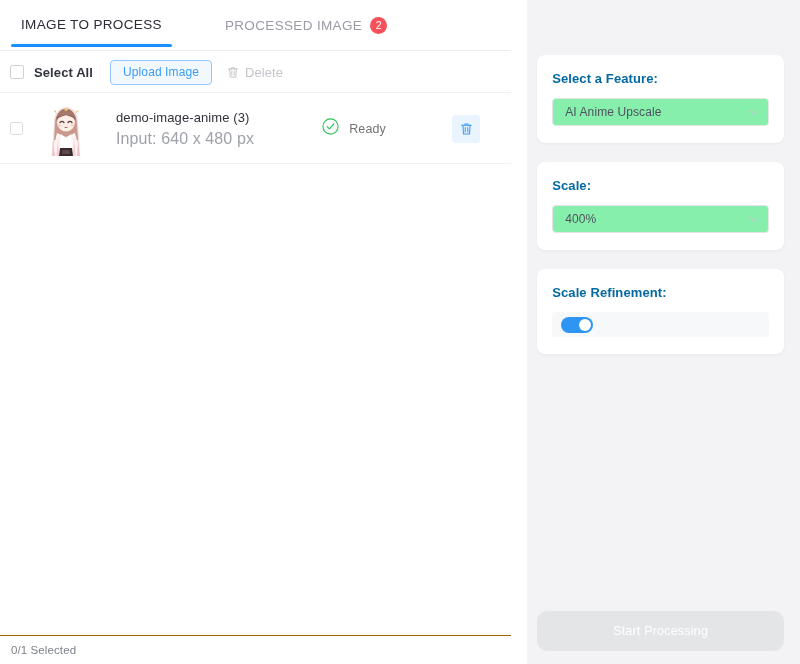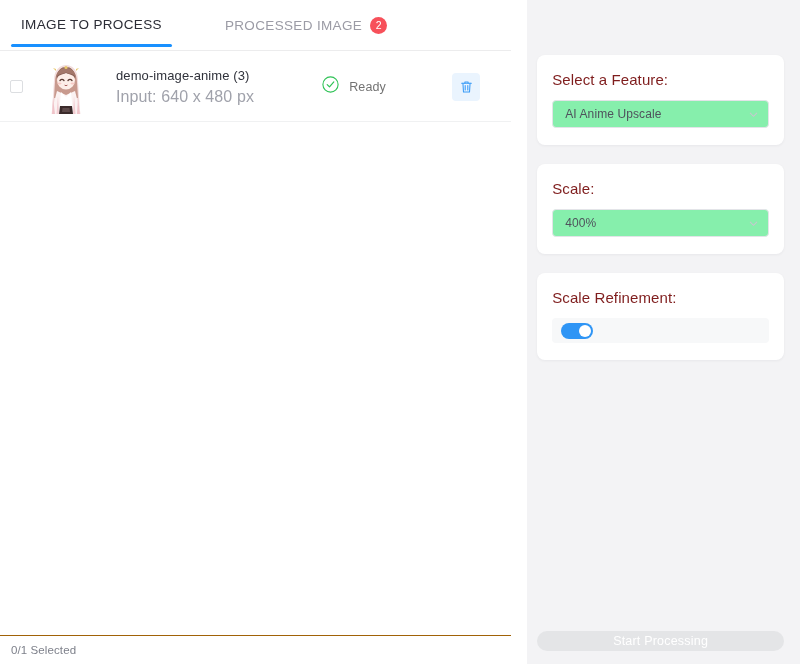--- a/index.html
+++ b/index.html
@@ -234,23 +234,23 @@
     padding: 55px 16px 0 10px;
   }
   .card {
     background: #ffffff;
     border-radius: 8px;
     padding: 16px 15px 17px 15px;
     margin-bottom: 19px;
     box-shadow: 0 1px 3px rgba(20,25,40,.05);
   }
   .card-label {
-    font-size: 15px;
-    color: #7f1d1d;
-    font-weight: normal;
+    font-size: 13px;
+    color: #0369a1;
+    font-weight: bold;
     letter-spacing: .1px;
     margin-bottom: 12px;
   }
   .select {
     height: 28px;
     border: 1px solid #e3e4e8;
     border-radius: 4px;
     background: #86efac;
     display: flex;
     align-items: center;
@@ -291,21 +291,21 @@
     top: 2px; right: 2px;
     width: 12px; height: 12px;
     border-radius: 50%;
     background: #ffffff;
   }
   .start-btn {
     position: absolute;
     left: 10px;
     right: 16px;
     bottom: 13px;
-    height: 20px;
+    height: 40px;
     border-radius: 10px;
     background: #e4e5e7;
     border: none;
     color: #ffffff;
     font-size: 12.5px;
     font-family: "Liberation Sans", sans-serif;
     letter-spacing: .2px;
     cursor: default;
   }
 </style>
@@ -321,20 +321,37 @@
         <span>IMAGE TO PROCESS</span>
       </div>
       <div class="tab-sep"></div>
       <div class="tab">
         <span>PROCESSED IMAGE</span>
         <span class="badge">2</span>
       </div>
       <div class="tabbar-line"></div>
     </div>
 
+    <div class="toolbar">
+      <span class="chk"></span>
+      <span class="select-all-label">Select All</span>
+      <button class="upload-btn">Upload Image</button>
+      <span class="delete-btn">
+        <span class="tr-ico">
+          <svg width="12" height="13" viewBox="0 0 12 13" fill="none" stroke="#c3c5cb" stroke-width="1" stroke-linecap="round" stroke-linejoin="round">
+            <path d="M1.5 3h9"></path>
+            <path d="M4.5 3V1.8h3V3"></path>
+            <path d="M2.7 3l.5 8.2h5.6L9.3 3"></path>
+            <path d="M4.8 5.2v4M7.2 5.2v4"></path>
+          </svg>
+        </span>
+        <span>Delete</span>
+      </span>
+      <div class="toolbar-line"></div>
+    </div>
 
     <div class="list">
       <div class="row">
         <span class="row-chk"></span>
 
         <div class="thumb">
           <svg viewBox="0 0 58 58" xmlns="http://www.w3.org/2000/svg" aria-hidden="true">
             <rect x="0" y="0" width="58" height="58" fill="#ffffff"></rect>
 
             <path d="M17 22 C17 12 23 7 29 7 C35 7 41 12 41 22 L43 54 L15 54 Z" fill="#f3dede"></path>

